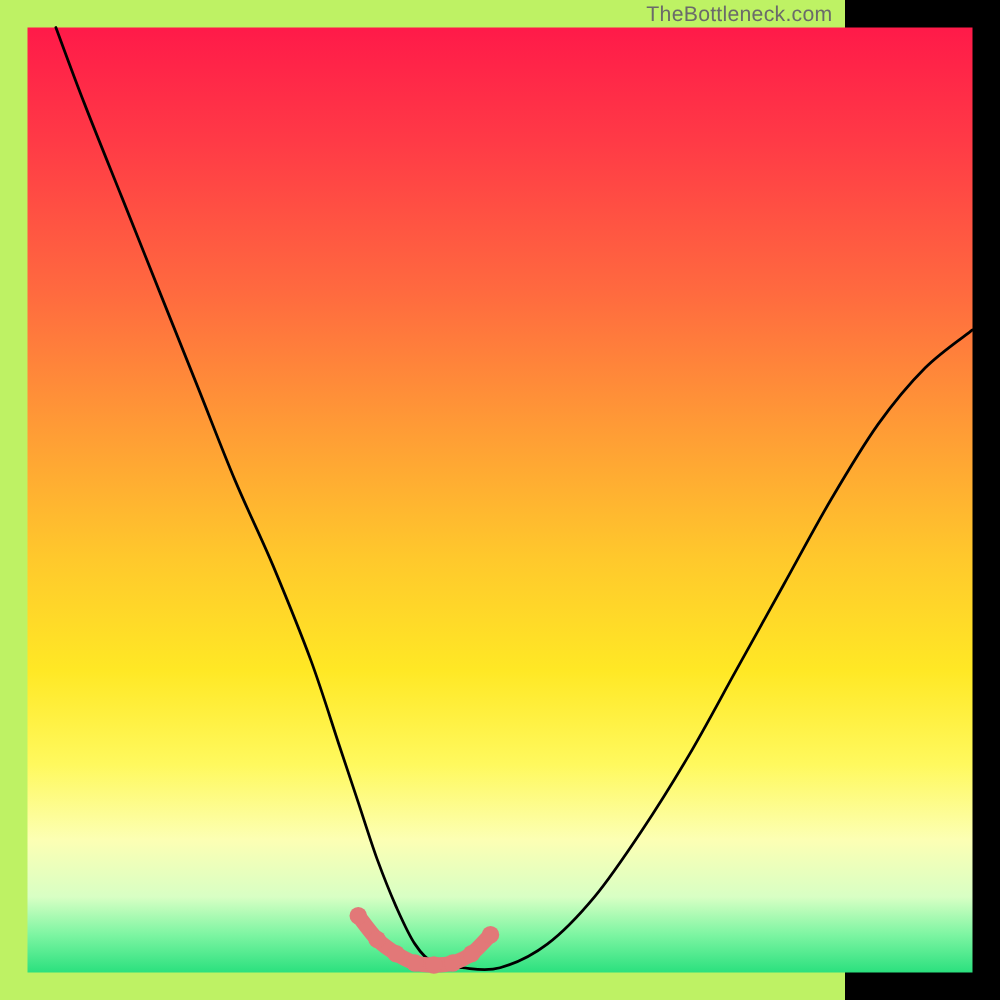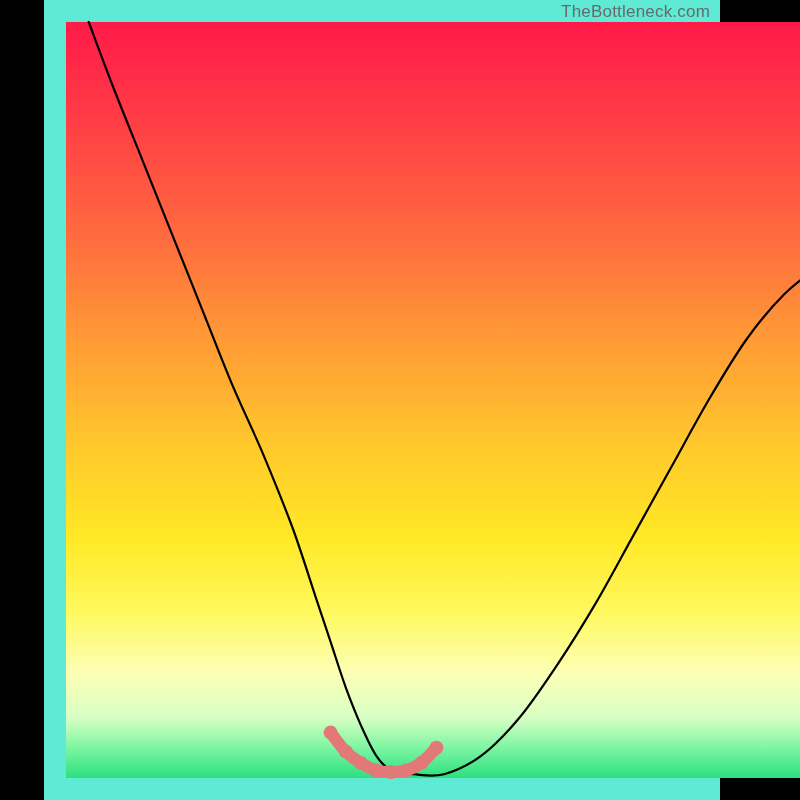--- a/index.html
+++ b/index.html
@@ -10,22 +10,21 @@
     background: #000;
     font-family: Arial, Helvetica, sans-serif;
     overflow: hidden;
   }
   .frame {
     position: absolute;
     left: 0;
     top: 0;
     width: 676px;
     height: 800px;
-    background: #5eead4;
-    margin-left: 44px;
+    background: #bef264;
   }
   .plot {
     position: absolute;
     left: 22px;
     top: 22px;
     width: 756px;
     height: 756px;
     
     background: linear-gradient(
       to bottom,

